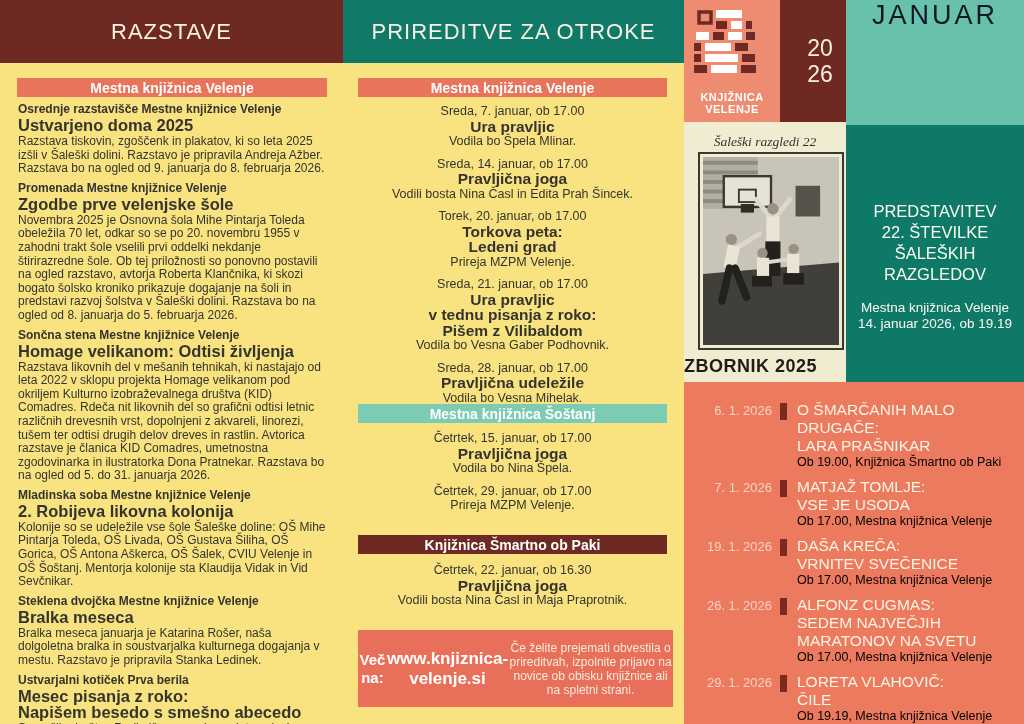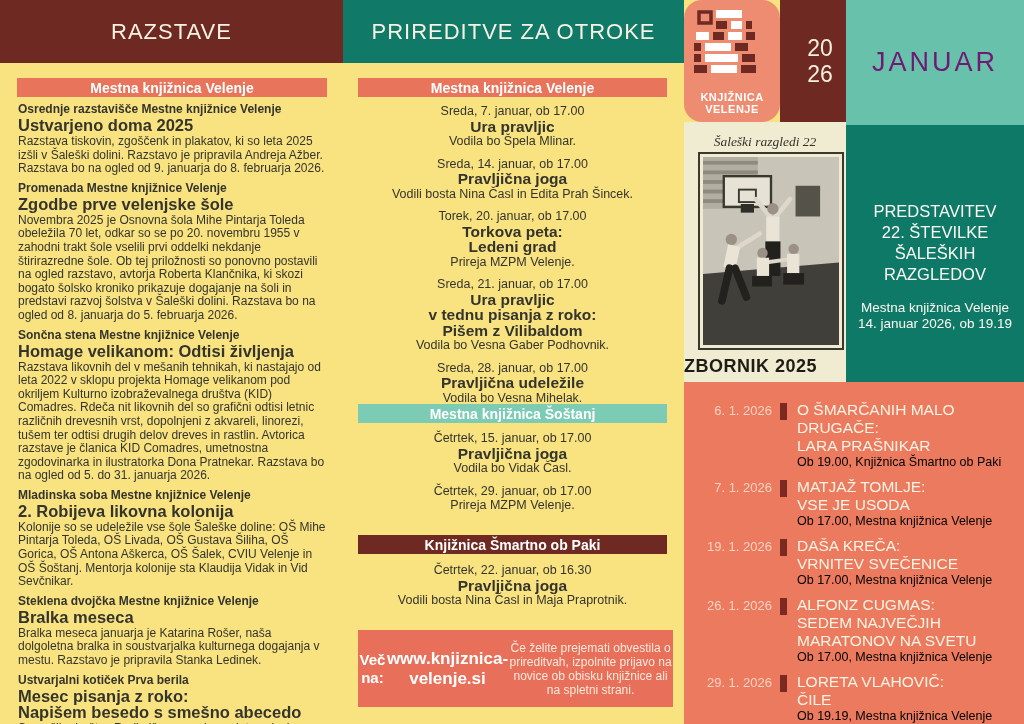--- a/index.html
+++ b/index.html
@@ -38,29 +38,29 @@
   .ev-title{font-size:15.5px;font-weight:bold;line-height:15.5px;white-space:pre-line;}
   .ev-detail{font-size:12.5px;line-height:14.5px;}
 
   .footer-box{position:absolute;left:358px;top:630px;width:315px;height:77px;background:#E8705A;
               display:flex;flex-direction:row;align-items:center;justify-content:center;text-align:center;color:#FFFFFF;}
   .f-more{font-weight:bold;font-size:15px;line-height:18px;}
   .f-url{font-weight:bold;font-size:17px;line-height:20px;}
   .f-note{font-size:12px;line-height:14px;color:#FBE9DB;width:300px;}
 
   
-  .logo-box{position:absolute;left:684px;top:0;width:96px;height:122px;background:#EE8C72;border-radius:18px;}
+  .logo-box{position:absolute;left:684px;top:0;width:96px;height:122px;background:#EE8C72;}
   .logo-bricks{position:absolute;left:10px;top:10px;}
   .logo-text{position:absolute;bottom:7px;width:100%;text-align:center;color:#FFFFFF;font-weight:bold;
              font-size:11px;line-height:12px;white-space:pre-line;letter-spacing:.5px;}
   .year-box{position:absolute;left:780px;top:0;width:80px;height:122px;background:#6E2A22;color:#F6EFDC;
             display:flex;align-items:center;justify-content:center;font-size:23px;line-height:26px;
             white-space:pre-line;text-align:center;}
-  .month-box{position:absolute;left:846px;top:0;width:178px;height:125px;background:#68C1AA;color:#701a75;
-             display:flex;align-items:center;justify-content:center;font-size:27px;letter-spacing:3px;}
+  .month-box{position:absolute;left:846px;top:0;width:178px;height:125px;background:#68C1AA;color:#0f172a;
+             display:flex;justify-content:center;font-size:27px;letter-spacing:3px;}
 
   .cover-area{position:absolute;left:684px;top:122px;width:162px;height:260px;background:#F0ECD2;}
   .cover-series{position:absolute;top:12px;width:100%;text-align:center;font-family:"Liberation Serif",serif;
                 font-style:italic;font-size:13.5px;color:#33312A;}
   .cover-photo{position:absolute;left:14px;top:30px;width:136px;height:188px;border:2px solid #3B392F;
                background:#F0ECD2;padding:3px;}
   .cover-photo svg{display:block;width:100%;height:100%;}
   .cover-caption{position:absolute;top:234px;width:100%;font-weight:bold;font-size:18px;
                  color:#1E1C15;letter-spacing:.5px;}
 
@@ -158,21 +158,21 @@
       <div class="ev-date">Sreda, 28. januar, ob 17.00</div>
       <div class="ev-title">Pravljična udeležile</div>
       <div class="ev-detail">Vodila bo Vesna Mihelak.</div>
     </div>
   </div>
 
   <div class="mid-col mc2">
     <div class="event">
       <div class="ev-date">Četrtek, 15. januar, ob 17.00</div>
       <div class="ev-title">Pravljična joga</div>
-      <div class="ev-detail">Vodila bo Vidak Časl.</div>
+      <div class="ev-detail">Vodila bo Nina Špela.</div>
     </div>
     <div class="event">
       <div class="ev-date">Četrtek, 29. januar, ob 17.00</div>
       <div class="ev-detail">Prireja MZPM Velenje.</div>
     </div>
   </div>
 
   <div class="mid-col mc3">
     <div class="event">
       <div class="ev-date">Četrtek, 22. januar, ob 16.30</div>

